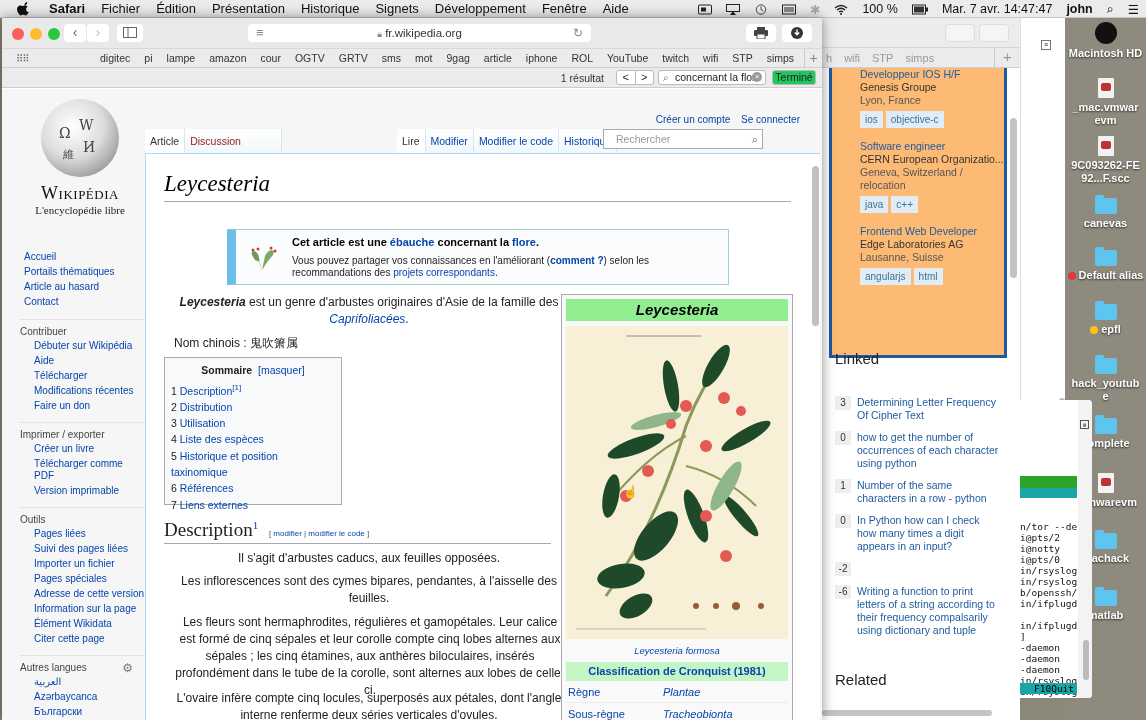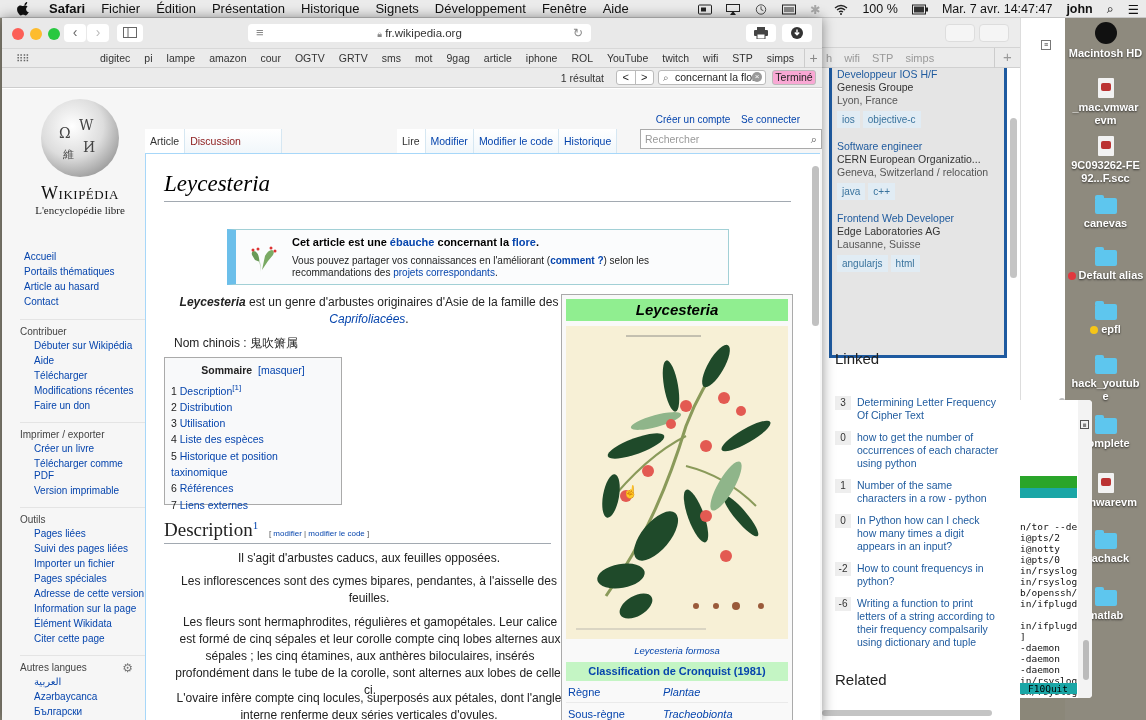--- a/index.html
+++ b/index.html
@@ -25,21 +25,21 @@
   .desk-disk { width: 22px; height: 22px; background: #111; border-radius: 50%; margin: 0 auto 3px; }
   .tag-dot { display: inline-block; width: 8px; height: 8px; border-radius: 50%; margin-right: 3px; vertical-align: middle; }
 
   
   .bgwin { position: absolute; top: 18px; left: 822px; width: 198px; height: 702px; background: #fff; }
   .bgwin-toolbar { height: 30px; background: #ececec; border-bottom: 1px solid #d4d4d4; position: relative; }
   .bgwin-btn { position: absolute; top: 6px; width: 30px; height: 18px; border: 1px solid #ddd; border-radius: 4px; background: #f5f5f5; }
   .bgwin-favbar { height: 20px; background: #ebebeb; border-bottom: 1px solid #d0d0d0; font-size: 11px; color: #999; display: flex; align-items: center; position: relative; }
   .bgwin-favbar span { margin-left: 12px; }
   .plus-tab { position: absolute; right: 0; top: 0; width: 26px; height: 20px; border-left: 1px solid #ccc; text-align: center; color: #999; font-size: 15px; line-height: 18px; }
-  .jobs-box { position: absolute; top: 50px; left: 7px; width: 178px; height: 290px; border: 3px solid #1e5aa0; border-top: none; padding: 0 0 0 5px; background: #e5e5e5; }
+  .jobs-box { position: absolute; top: 50px; left: 7px; width: 178px; height: 290px; border: 3px solid #1e5aa0; border-top: none; padding: 0 0 0 28px; background: #fdba74; }
   .job { margin-bottom: 12px; }
   .job-title { color: #1e5a9e; font-size: 10.5px; line-height: 13px; }
   .job-company { font-weight: normal; font-size: 10.5px; color: #333; line-height: 13px; }
   .job-loc { font-size: 10.5px; color: #555; line-height: 13px; }
   .job-tags { margin-top: 4px; display: flex; gap: 3px; }
   .job-tag { background: #e1ecf4; color: #39739d; font-size: 10px; padding: 3px 5px; }
   .so-section-title { position: absolute; left: 13px; font-size: 15px; color: #222; }
   .linked-list { position: absolute; top: 378px; left: 13px; width: 165px; }
   .linked-item { display: flex; margin-bottom: 9px; }
   .linked-score { width: 16px; height: 14px; background: #eee; font-size: 10px; text-align: center; line-height: 14px; color: #333; margin-right: 6px; flex-shrink: 0; }
@@ -70,21 +70,21 @@
   .fav-grid { position: absolute; left: 14px; top: 4px; font-size: 10px; color: #666; letter-spacing: -1px; }
   .fav { margin-left: 0; margin-right: 14px; }
   .findbar { height: 20px; background: #ebebeb; border-bottom: 1px solid #cdcdcd; position: relative; font-size: 10.5px; }
   .find-count { position: absolute; right: 218px; top: 4px; color: #333; }
   .find-nav { position: absolute; right: 168px; top: 2px; width: 38px; height: 15px; border: 1px solid #bbb; border-radius: 3px; background: #fff; display: flex; font-size: 11px; }
   .find-nav span { flex: 1; text-align: center; line-height: 13px; }
   .find-nav span:first-child { border-right: 1px solid #bbb; }
   .find-input { position: absolute; right: 56px; top: 2px; width: 108px; height: 15px; border: 1px solid #bbb; border-radius: 3px; background: #fff; font-size: 10.5px; line-height: 13px; padding-left: 16px; color: #222; }
   .find-input .mag { position: absolute; left: 4px; top: 0; color: #666; font-size: 10px; }
   .find-input .clear { position: absolute; right: 3px; top: 1px; width: 10px; height: 10px; background: #999; border-radius: 50%; color: #fff; font-size: 8px; line-height: 10px; text-align: center; }
-  .find-done { position: absolute; right: 6px; top: 2px; width: 44px; height: 15px; border: 1px solid #bbb; border-radius: 3px; background: #f9a8d4; text-align: center; line-height: 13px; font-size: 10.5px; }
+  .find-done { position: absolute; right: 6px; top: 2px; width: 44px; height: 15px; border: 1px solid #bbb; border-radius: 3px; background: #22c55e; text-align: center; line-height: 13px; font-size: 10.5px; }
   .plus-main { position: absolute; right: 0; top: 0; width: 18px; height: 20px; border-left: 1px solid #ccc; color: #888; text-align: center; line-height: 18px; font-size: 14px; }
 
   
   .wiki { position: absolute; top: 71px; left: 0; width: 820px; height: 631px; background: #f6f6f6; overflow: hidden; }
   .wiki-logo { position: absolute; top: 10px; left: 18px; width: 120px; text-align: center; }
   .globe { width: 78px; height: 78px; margin: 0 auto; border-radius: 50%; background: radial-gradient(circle at 40% 35%, #fff 0%, #ddd 45%, #999 80%, #777 100%); position: relative; }
   .globe span { position: absolute; font-family: "DejaVu Serif", serif; color: #444; font-size: 14px; }
   .wiki-word { font-family: "Liberation Serif", serif; font-size: 18px; letter-spacing: 0.5px; margin-top: 6px; color: #111; font-variant: small-caps; }
   .wiki-tag { font-family: "Liberation Serif", serif; font-size: 11px; color: #222; }
   .sidebar { position: absolute; top: 160px; left: 18px; width: 125px; font-size: 10px; }
@@ -94,21 +94,21 @@
   .gear { position: absolute; right: 12px; top: 4px; color: #777; font-size: 12px; }
 
   .content-area { position: absolute; top: 64px; left: 143px; width: 675px; height: 580px; background: #fff; border: 1px solid #a7d7f9; border-right: none; }
   .personal { position: absolute; top: 25px; right: 22px; font-size: 10px; color: #0645ad; }
   .personal span { margin-left: 8px; }
   .tabs-left { position: absolute; top: 40px; left: 143px; display: flex; font-size: 10.5px; }
   .tab { padding: 4px 5px; height: 24px; line-height: 17px; border-right: 1px solid #d6e7f2; background: linear-gradient(#fff, #f1f7fb); color: #0645ad; }
   .tab.selected { background: #fff; color: #333; }
   .tab.discussion { color: #ba0000; color: #8b1a1a; padding-right: 40px; }
   .tabs-right { position: absolute; top: 40px; left: 395px; display: flex; font-size: 10.5px; }
-  .wsearch { position: absolute; top: 40px; left: 638px; width: 182px; height: 20px; border: 1px solid #aaa; background: #fff; font-size: 10.5px; color: #999; line-height: 18px; padding-left: 4px; }
+  .wsearch { position: absolute; top: 40px; left: 601px; width: 160px; height: 20px; border: 1px solid #aaa; background: #fff; font-size: 10.5px; color: #999; line-height: 18px; padding-left: 12px; }
   .wsearch .mag { position: absolute; right: 4px; top: 0; color: #555; font-size: 11px; }
   .page-title { position: absolute; top: 82px; left: 162px; width: 627px; font-family: "Liberation Serif", serif; font-style: italic; font-size: 23px; border-bottom: 1px solid #a2a9b1; padding-bottom: 4px; color: #000; }
   .stub { position: absolute; top: 140px; left: 225px; width: 502px; height: 56px; border: 1px solid #a2d0d6; border-left: 9px solid #6cbfea; background: #fbfcfd; }
   .cactus { position: absolute; left: 12px; top: 14px; width: 30px; height: 28px; }
   .stub-title { position: absolute; left: 56px; top: 6px; font-weight: bold; font-size: 11px; color: #000; }
   .stub-body { position: absolute; left: 56px; top: 25px; font-size: 10px; color: #222; line-height: 12px; width: 420px; }
   .lnk { color: #0645ad; }
   .lnk-b { color: #0645ad; font-weight: bold; }
 
   .body-text { position: absolute; left: 172px; font-size: 12px; line-height: 17px; color: #222; text-align: center; }
@@ -228,21 +228,21 @@
 </div>
 
 <div class="terminal">
   <div class="term-gutter"></div>
   <div style="position:absolute;top:20px;left:60px;width:9px;height:9px;border:1px solid #555;font-size:6px;line-height:7px;text-align:center">≡</div>
   <div class="term-green"></div>
   <div class="term-teal"></div>
   <div class="term-lines">
     <div>n/tor --de</div><div>i@pts/2</div><div>i@notty</div><div>i@pts/0</div><div>in/rsyslog</div><div>in/rsyslog</div><div>b/openssh/</div><div>in/ifplugd</div><div>&nbsp;</div><div>in/ifplugd</div><div>]</div><div>-daemon</div><div>-daemon</div><div>-daemon</div><div>in/rsyslog</div><div>in/rsyslog</div>
   </div>
-  <div class="term-foot"><span style="padding-left:8px">F10Quit</span></div>
+  <div class="term-foot"><span style="padding-left:14px">F10Quit</span></div>
   <div style="position:absolute;top:240px;right:3px;width:6px;height:40px;background:#bbb;border-radius:3px"></div>
 </div>
 
 <div class="bgwin">
   <div class="bgwin-toolbar">
     <div class="bgwin-btn" style="left:123px"></div>
     <div class="bgwin-btn" style="left:157px"></div>
   </div>
   <div class="bgwin-favbar">
     <span style="margin-left:4px">h</span>
@@ -293,21 +293,20 @@
     <div class="linked-item">
         <span class="linked-score">1</span>
         <span class="linked-text">Number of the same characters in a row - python</span>
       </div>
     <div class="linked-item">
         <span class="linked-score">0</span>
         <span class="linked-text">In Python how can I check how many times a digit appears in an input?</span>
       </div>
     <div class="linked-item">
         <span class="linked-score">-2</span>
-        <span class="linked-text">How to count frequencys in python?</span>
       </div>
     <div class="linked-item">
         <span class="linked-score">-6</span>
         <span class="linked-text">Writing a function to print letters of a string according to their frequency compalsarily using dictionary and tuple</span>
       </div>
   </div>
   <div class="so-section-title" style="top:653px">Related</div>
   <div class="bg-scrollbar"></div>
   <div class="bg-hscroll"></div>
 </div>

